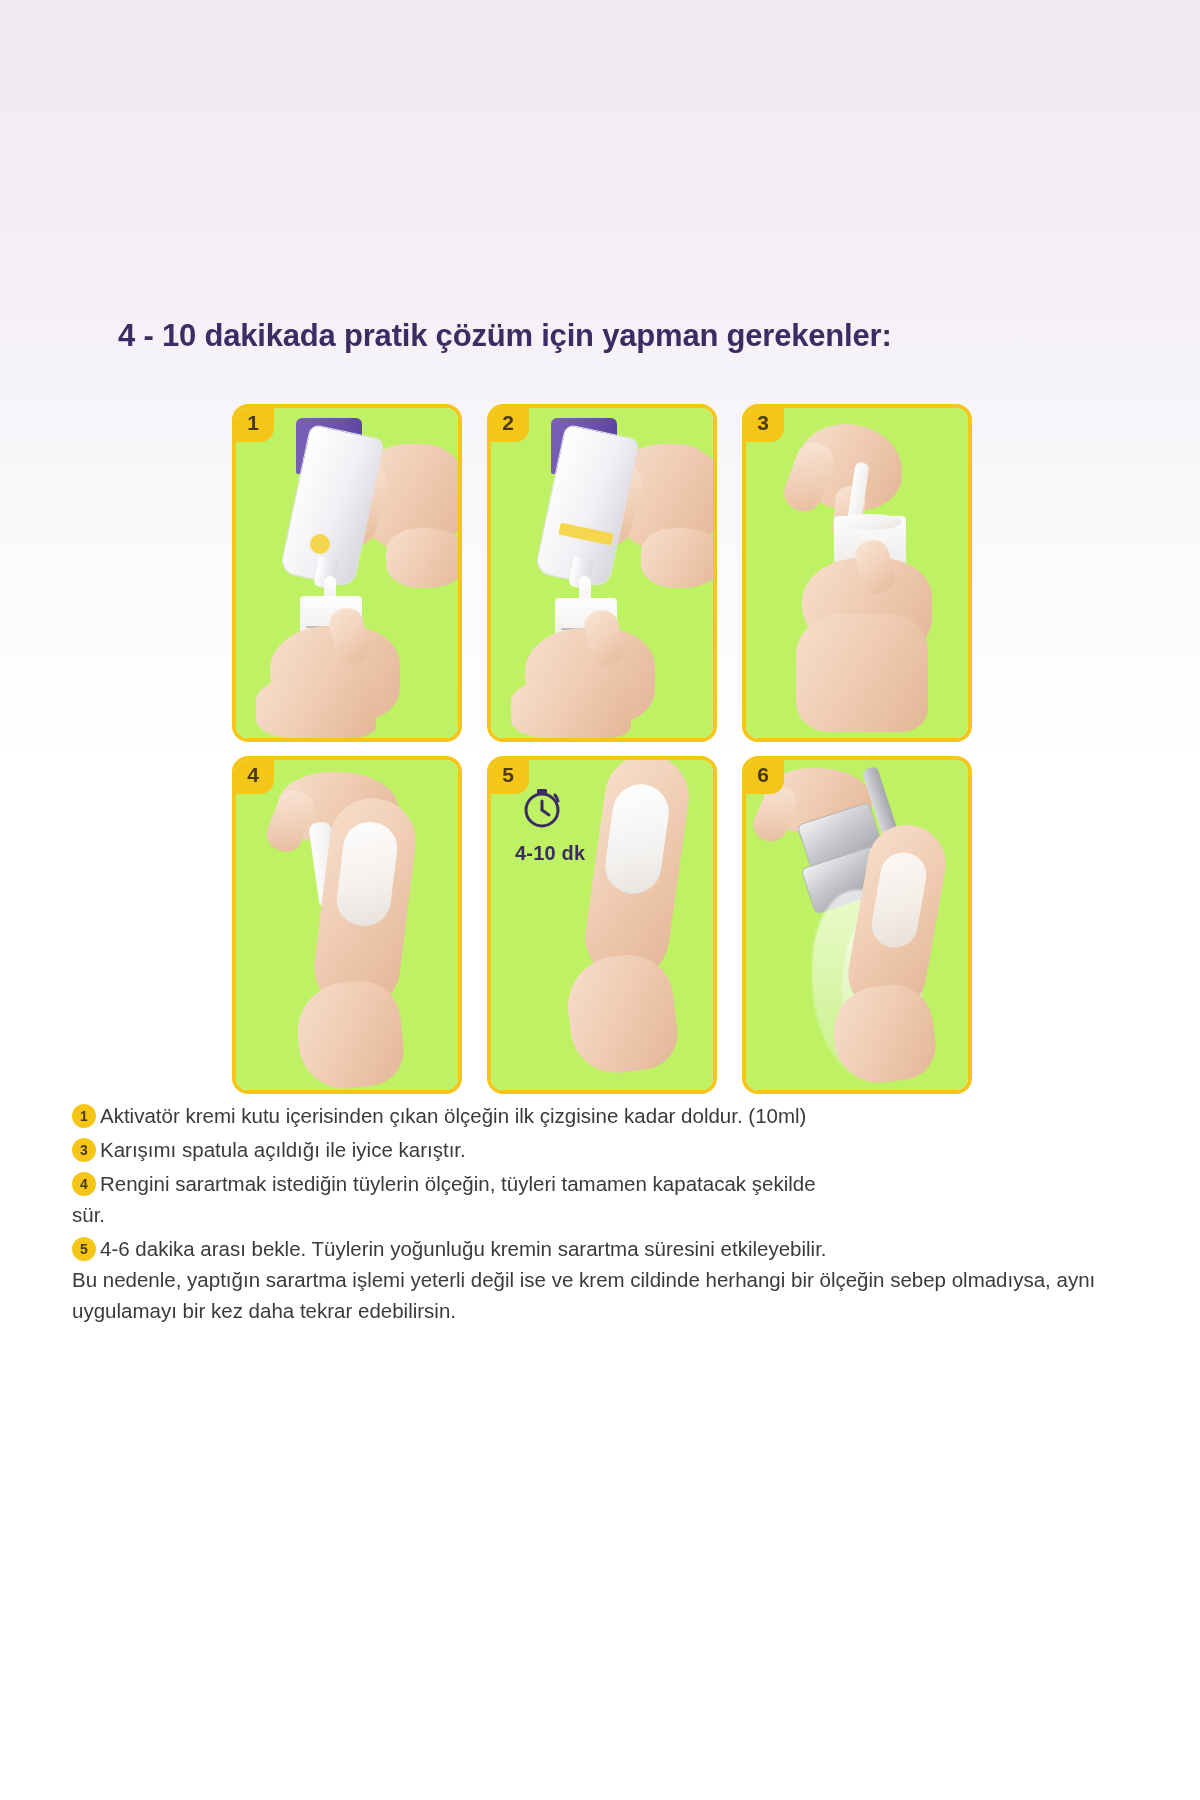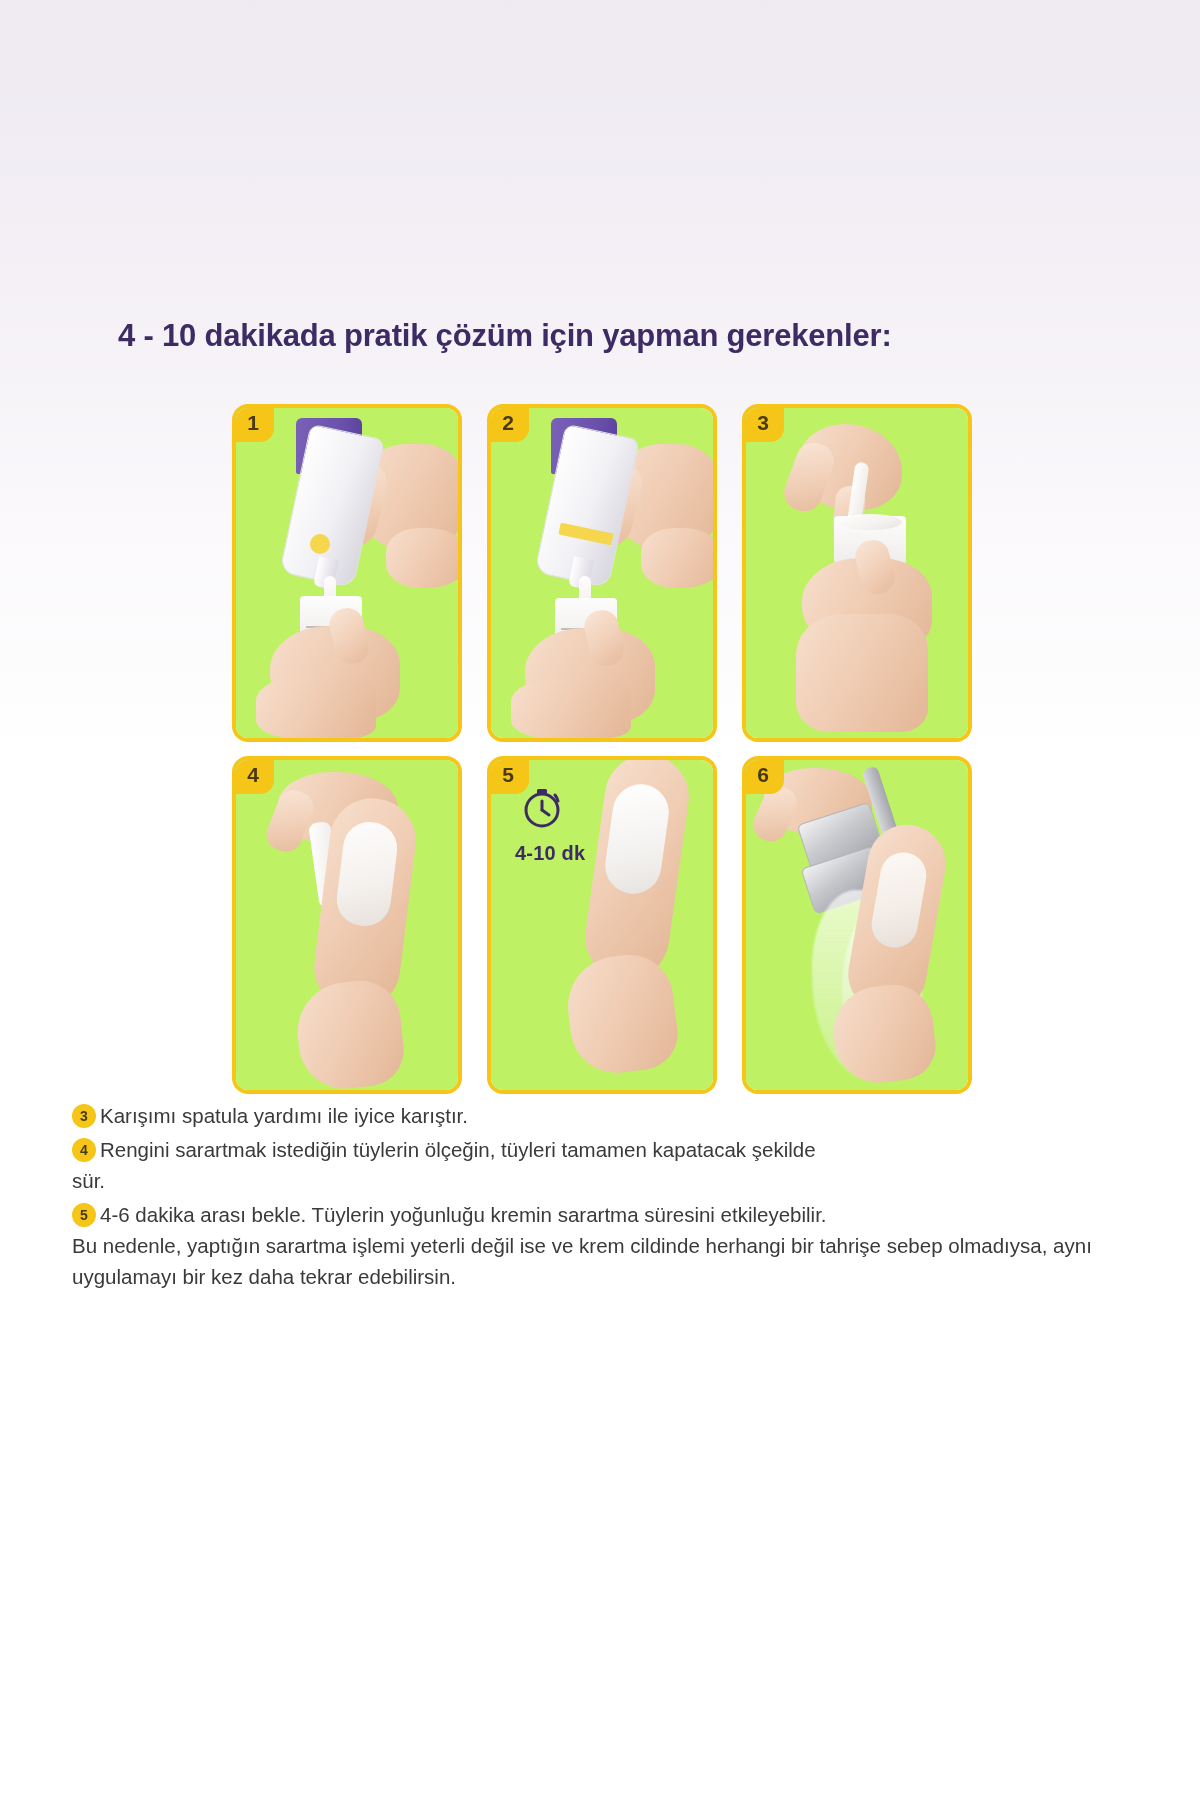--- a/index.html
+++ b/index.html
@@ -358,32 +358,35 @@
           <div class="skin" style="left:88px; top:226px; width:100px; height:96px; border-radius:46px 40px 34px 44px; transform:rotate(-7deg);"></div>
           <div class="cream" style="left:130px; top:92px; width:46px; height:96px; border-radius:24px; transform:rotate(10deg); opacity:0.85;"></div>
         </div>
       </div>
 
     </div>
   </div>
 
   <div class="steps">
 
-
-
     <p class="step-line">
-      <span class="num">3</span><span>Karışımı spatula yardımı ile iyice karıştır.</span>
+      <span class="num">1</span><span>Aktivatör kremi kutu içerisinden çıkan ölçeğin ilk çizgisine kadar doldur. (10ml)</span>
+    </p>
+
+
+    <p class="step-line">
+      <span class="num">3</span><span>Karışımı spatula açıldığı ile iyice karıştır.</span>
     </p>
 
     <p class="step-line">
       <span class="num">4</span><span>Rengini sarartmak istediğin tüylerin ölçeğin, tüyleri tamamen kapatacak  şekilde</span>
       <span class="cont">sür.</span>
     </p>
 
     <p class="step-line">
       <span class="num">5</span><span>4-6 dakika arası bekle. Tüylerin yoğunluğu kremin sarartma süresini etkileyebilir.</span>
-      <span class="cont">Bu nedenle, yaptığın sarartma işlemi yeterli değil ise ve krem cildinde herhangi bir tahrişe sebep olmadıysa, aynı uygulamayı bir kez daha tekrar edebilirsin.</span>
+      <span class="cont">Bu nedenle, yaptığın sarartma işlemi yeterli değil ise ve krem cildinde herhangi bir ölçeğin sebep olmadıysa, aynı uygulamayı bir kez daha tekrar edebilirsin.</span>
     </p>
 
 
   </div>
 
 </div>
 
 </body></html>

